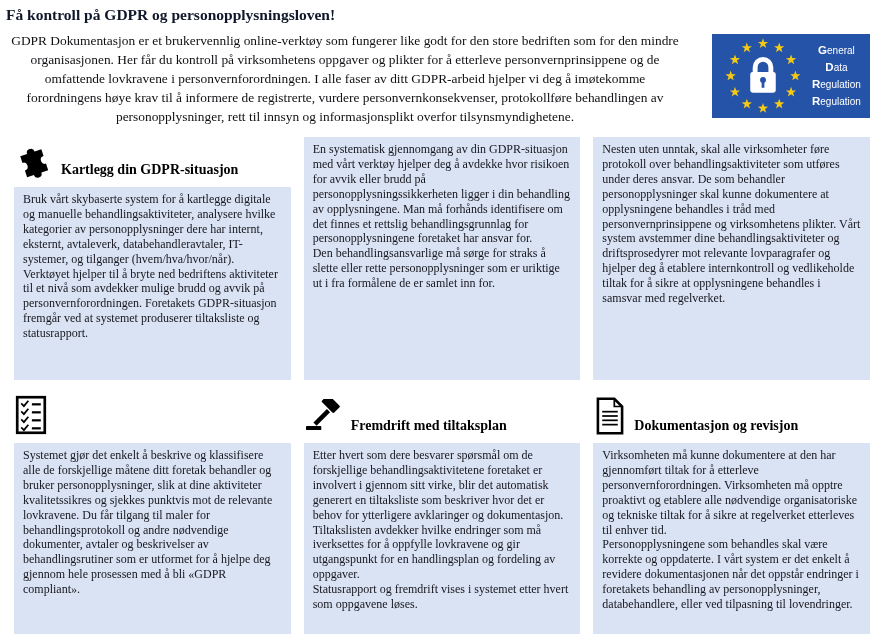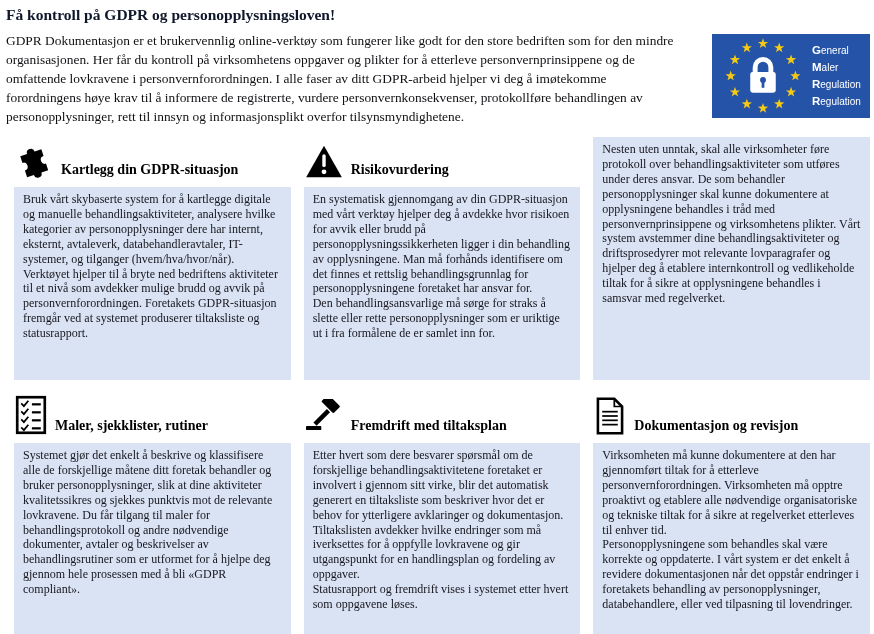--- a/index.html
+++ b/index.html
@@ -12,21 +12,21 @@
   }
   .page { padding: 4px 4px 0 6px; }
 
   .title {
     color: #0f172a;
     font-size: 15.5px;
     font-weight: bold;
     margin: 2px 0 7px 0;
   }
 
-  .header-row { display: flex; gap: 28px; }
+  .header-row { display: flex; gap: 28px; text-align: center; }
   .intro {
     flex: 1;
     font-size: 13.4px;
     line-height: 1.42;
     margin: 0;
     color: #101014;
   }
 
   .gdpr-logo {
     width: 158px; height: 84px;
@@ -109,21 +109,21 @@
         <use href="#st" x="19" y="46"></use>
         <use href="#st" x="23.4" y="29.5"></use>
         <use href="#st" x="35.5" y="17.4"></use>
         <path d="M44 44 v-7 a8 8 0 0 1 16 0 v7" fill="none" stroke="#ffffff" stroke-width="5"></path>
         <rect x="39" y="42" width="26" height="21" rx="2.5" fill="#ffffff"></rect>
         <circle cx="52" cy="50" r="3" fill="#2553A8"></circle>
         <rect x="50.6" y="51" width="2.8" height="7" fill="#2553A8"></rect>
       </svg>
       <div class="logo-text">
         <div class="logo-line">General</div>
-        <div class="logo-line">Maler</div>
+        <div class="logo-line">Data</div>
         <div class="logo-line">Regulation</div>
         <div class="logo-line">Regulation</div>
       </div>
     </div>
   </div>
 
   <div class="grid">
 
     <div class="cell">
       <div class="head">
@@ -131,30 +131,20 @@
           <svg class="icon-rot" width="38" height="38" viewBox="0 0 46 48">
             <path d="M8 14 h9 a5 5 0 1 1 10 0 h9 v9 a5 5 0 1 0 0 10 v9 h-9 a5 5 0 1 1 -10 0 h-9 v-9 a5 5 0 1 0 0 -10 z" fill="#000"></path>
           </svg>
         </span>
         <h2>Kartlegg din GDPR-situasjon</h2>
       </div>
       <div class="box">Bruk vårt skybaserte system for å kartlegge digitale og manuelle behandlingsaktiviteter, analysere hvilke kategorier av personopplysninger dere har internt, eksternt, avtaleverk, databehandleravtaler, IT-systemer, og tilganger (hvem/hva/hvor/når). Verktøyet hjelper til å bryte ned bedriftens aktiviteter til et nivå som avdekker mulige brudd og avvik på personvernforordningen. Foretakets GDPR-situasjon fremgår ved at systemet produserer tiltaksliste og statusrapport.</div>
     </div>
 
     <div class="cell">
-      <div class="head">
-        <span class="ic">
-          <svg width="38" height="34" viewBox="0 0 44 40">
-            <path d="M22 1 L43 38 H1 Z" fill="#000"></path>
-            <rect x="20" y="11" width="4" height="15" rx="2" fill="#fff"></rect>
-            <circle cx="22" cy="31.5" r="2.8" fill="#fff"></circle>
-          </svg>
-        </span>
-        <h2>Risikovurdering</h2>
-      </div>
       <div class="box">En systematisk gjennomgang av din GDPR-situasjon med vårt verktøy hjelper deg å avdekke hvor risikoen for avvik eller brudd på personopplysningssikkerheten ligger i din behandling av opplysningene. Man må forhånds identifisere om det finnes et rettslig behandlingsgrunnlag for personopplysningene foretaket har ansvar for.
 Den behandlingsansvarlige må sørge for straks å slette eller rette personopplysninger som er uriktige ut i fra formålene de er samlet inn for.</div>
     </div>
 
     <div class="cell">
       <div class="box">Nesten uten unntak, skal alle virksomheter føre protokoll over behandlingsaktiviteter som utføres under deres ansvar. De som behandler personopplysninger skal kunne dokumentere at opplysningene behandles i tråd med personvernprinsippene og virksomhetens plikter. Vårt system avstemmer dine behandlingsaktiviteter og driftsprosedyrer mot relevante lovparagrafer og hjelper deg å etablere internkontroll og vedlikeholde tiltak for å sikre at opplysningene behandles i samsvar med regelverket.</div>
     </div>
   </div>
 
   <div class="grid row2">
@@ -167,21 +157,20 @@
             <path d="M7 9 l3 3 l5 -6" stroke="#000" stroke-width="2" fill="none"></path>
             <path d="M19 10 H29" stroke="#000" stroke-width="2.5"></path>
             <path d="M7 18 l3 3 l5 -6" stroke="#000" stroke-width="2" fill="none"></path>
             <path d="M19 19 H29" stroke="#000" stroke-width="2.5"></path>
             <path d="M7 27 l3 3 l5 -6" stroke="#000" stroke-width="2" fill="none"></path>
             <path d="M19 28 H29" stroke="#000" stroke-width="2.5"></path>
             <path d="M7 36 l3 3 l5 -6" stroke="#000" stroke-width="2" fill="none"></path>
             <path d="M19 37 H29" stroke="#000" stroke-width="2.5"></path>
           </svg>
         </span>
-        <h2>Maler, sjekklister, rutiner</h2>
       </div>
       <div class="box">Systemet gjør det enkelt å beskrive og klassifisere alle de forskjellige måtene ditt foretak behandler og bruker personopplysninger, slik at dine aktiviteter kvalitetssikres og sjekkes punktvis mot de relevante lovkravene. Du får tilgang til maler for behandlingsprotokoll og andre nødvendige dokumenter, avtaler og beskrivelser av behandlingsrutiner som er utformet for å hjelpe deg gjennom hele prosessen med å bli «GDPR compliant».</div>
     </div>
 
     <div class="cell">
       <div class="head">
         <span class="ic">
           <svg width="38" height="36" viewBox="0 0 42 40">
             <rect x="19" y="0" width="19" height="11" rx="1.5" fill="#000" transform="rotate(45 28.5 5.5)"></rect>
             <path d="M26 13 L11 28" stroke="#000" stroke-width="5"></path>

